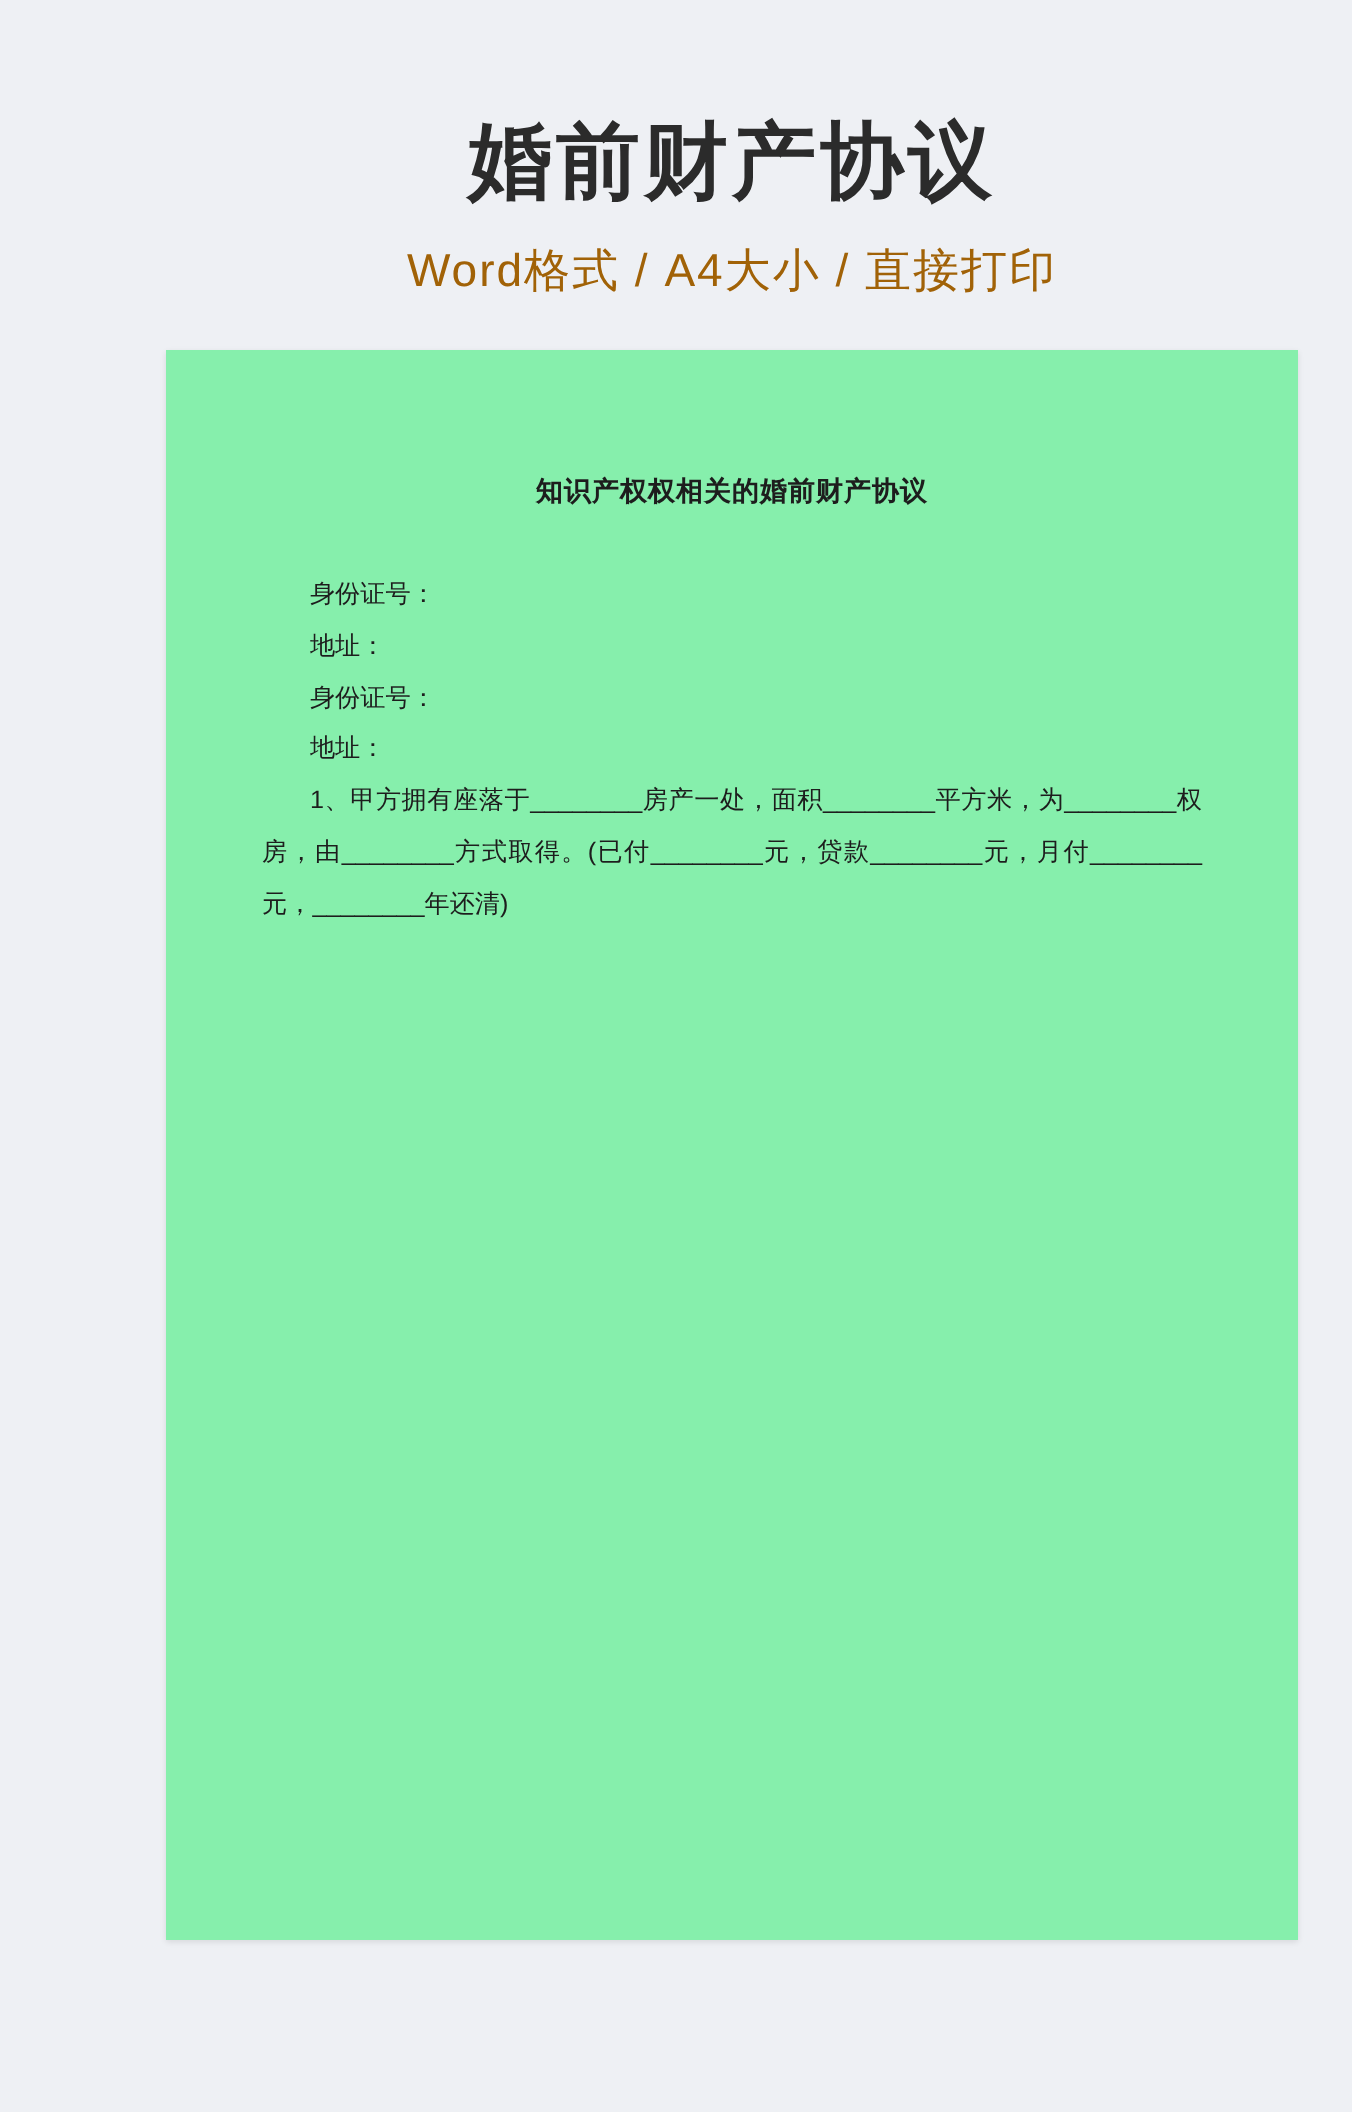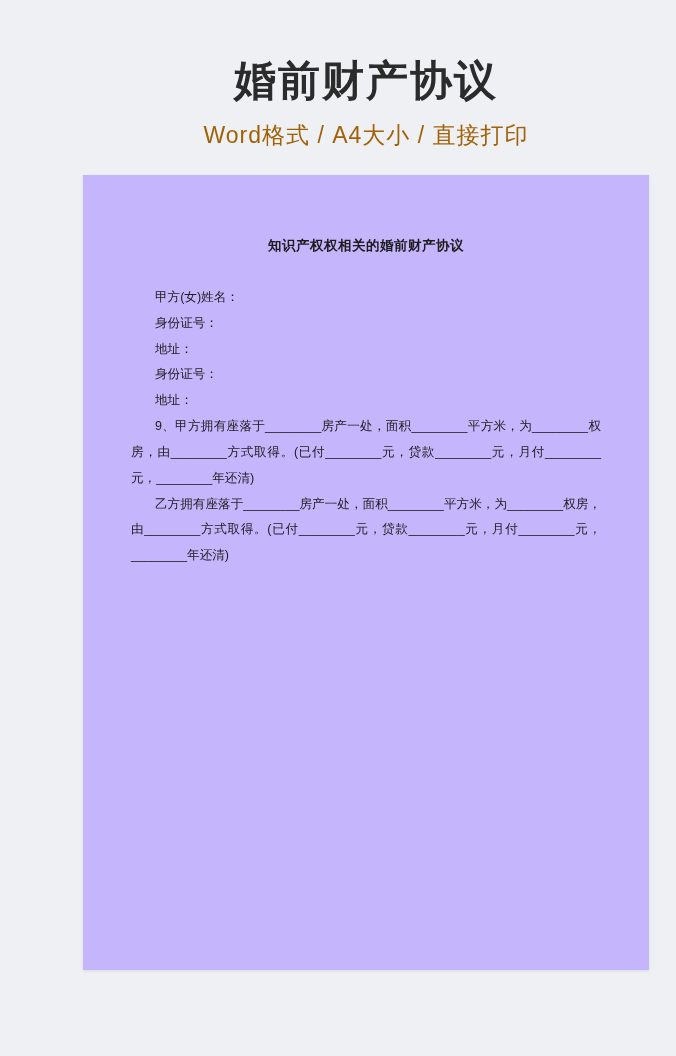--- a/index.html
+++ b/index.html
@@ -36,21 +36,21 @@
     font-size: 23px;
     color: #a16207;
     letter-spacing: 1px;
   }
   .sheet {
     position: absolute;
     left: 55px;
     top: 175px;
     width: 566px;
     height: 795px;
-    background: #c4b5fd;
+    background: #86efac;
     box-shadow: 0 1px 3px rgba(0,0,0,0.10);
     box-sizing: border-box;
     padding: 62px 48px 0 48px;
   }
   .doc-title {
     text-align: center;
     font-size: 13.5px;
     font-weight: bold;
     color: #1d1d1d;
     letter-spacing: 0.5px;
@@ -81,24 +81,22 @@
 
   <div class="banner">
     <div class="banner-title">婚前财产协议</div>
     <div class="banner-sub">Word格式 / A4大小 / 直接打印</div>
   </div>
 
   <div class="sheet">
     <div class="doc-title">知识产权权相关的婚前财产协议</div>
 
     <div class="doc-body">
-      <p class="line indent1">甲方(女)姓名：</p>
       <p class="line indent1">身份证号：</p>
       <p class="line indent1">地址：</p>
       <p class="line indent1">身份证号：</p>
       <p class="line indent1">地址：</p>
 
-      <p class="para">9、甲方拥有座落于________房产一处，面积________平方米，为________权房，由________方式取得。(已付________元，贷款________元，月付________元，________年还清)</p>
-      <p class="para">乙方拥有座落于________房产一处，面积________平方米，为________权房，由________方式取得。(已付________元，贷款________元，月付________元，________年还清)</p>
+      <p class="para">1、甲方拥有座落于________房产一处，面积________平方米，为________权房，由________方式取得。(已付________元，贷款________元，月付________元，________年还清)</p>
     </div>
   </div>
 
 </div>
 
 </body></html>

